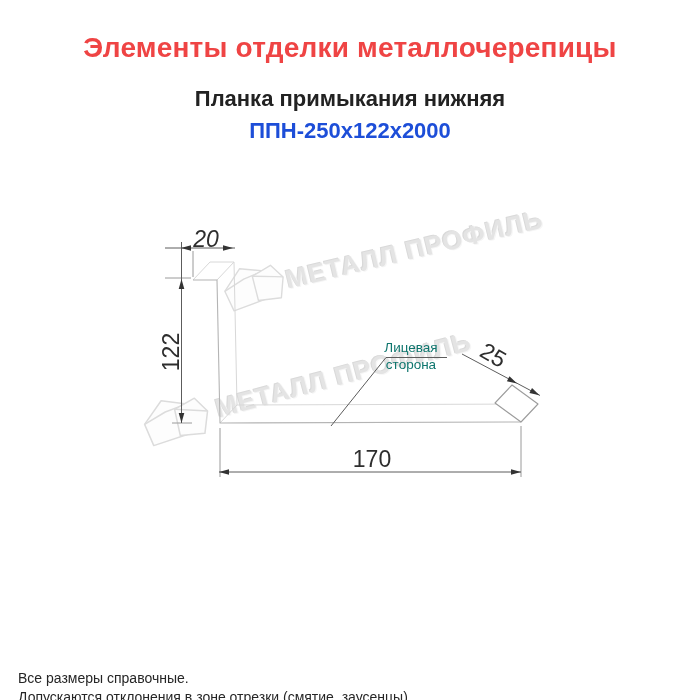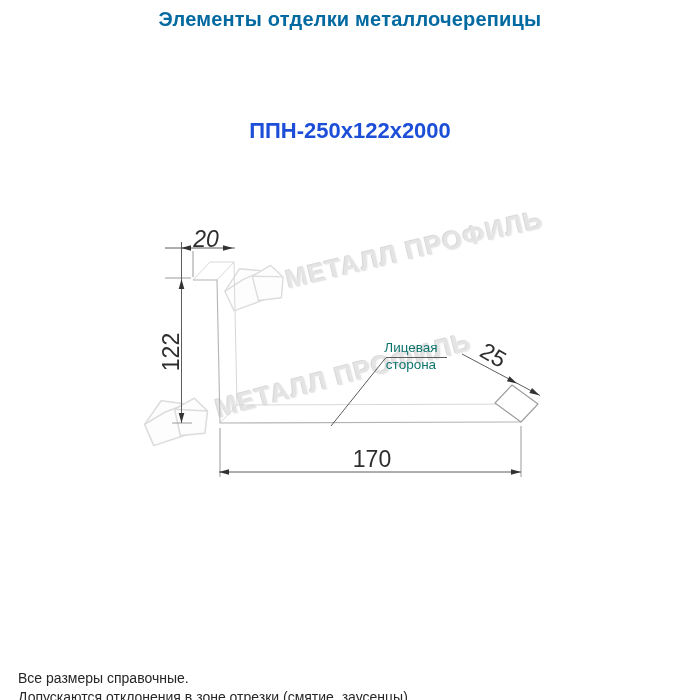--- a/index.html
+++ b/index.html
@@ -1,21 +1,21 @@
 <!DOCTYPE html>
 <html><head>
 <meta charset="utf-8">
 <style>
   html,body{margin:0;padding:0;background:#ffffff;}
   #canvas{
     position:relative;width:700px;height:700px;background:#ffffff;overflow:hidden;
     font-family:"Liberation Sans","DejaVu Sans",sans-serif;color:#1c1c1c;
   }
   .centered{position:absolute;left:0;width:700px;text-align:center;white-space:nowrap;}
-  #title{top:8px;font-size:20px;font-weight:bold;letter-spacing:0.2px;color:#0369a1;}
+  #title{top:32px;font-size:28px;font-weight:bold;letter-spacing:0.2px;color:#ef4444;}
   #subtitle{top:86px;font-size:22px;font-weight:bold;color:#222;}
   #model{top:118px;font-size:22px;font-weight:bold;color:#1d4ed8;}
 
   
   .wm-text{
     position:absolute;font-size:26px;font-weight:bold;letter-spacing:1px;line-height:28px;
     color:#e4e4e4;white-space:nowrap;transform-origin:0 50%;
     text-shadow:1px 1px 0 #f6f6f6,-1px -1px 0 #d9d9d9;
     user-select:none;
   }
@@ -39,20 +39,21 @@
   }
 
   #footer{position:absolute;left:18px;top:649px;font-size:14px;line-height:19px;color:#262626;margin-top:20px;}
 </style>
 </head>
 <body>
 
 <div id="canvas">
 
   <div id="title" class="centered">Элементы отделки металлочерепицы</div>
+  <div id="subtitle" class="centered">Планка примыкания нижняя</div>
   <div id="model" class="centered">ППН-250х122х2000</div>
 
   <svg class="wm-logo" style="left:223px;top:261px;transform:rotate(-12deg);" width="64" height="56" viewBox="0 0 64 56">
     <g fill="#fdfdfd" stroke="#dcdcdc" stroke-width="1.4" stroke-linejoin="round">
       <path d="M2,24 L21,5 L44,12 L41,40 L7,45 Z"></path>
       <path d="M2,24 L23,16 L44,12" fill="none"></path>
       <path d="M32,15 L52,8 L62,22 L56,42 L33,40 Z"></path>
       <path d="M32,15 L54,20 L62,22" fill="none"></path>
     </g>
   </svg>

